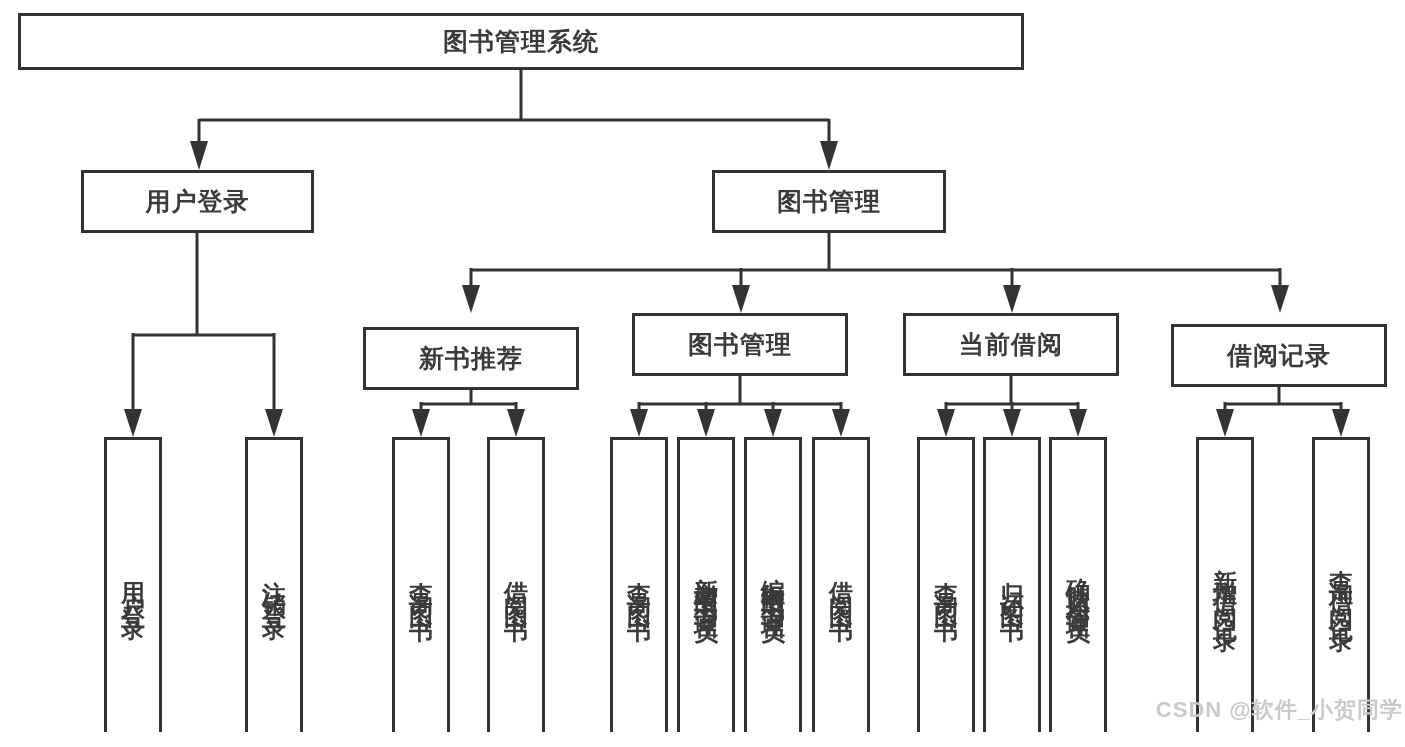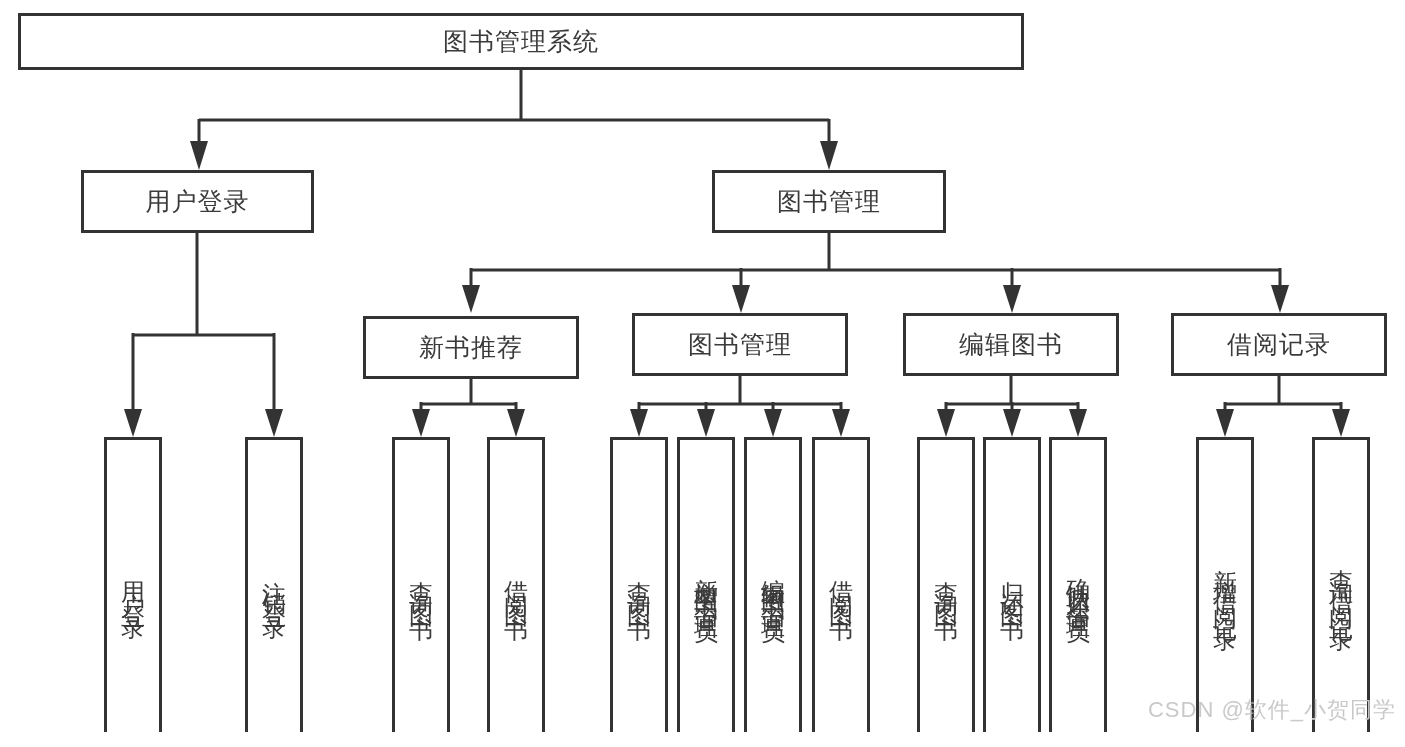--- a/index.html
+++ b/index.html
@@ -10,20 +10,21 @@
   }
   * { margin: 0; padding: 0; box-sizing: border-box; }
   html, body { background: var(--background); }
   body { font-family: "Liberation Sans", sans-serif; color: var(--text); }
   .canvas {
     position: relative;
     width: 1405px;
     height: 732px;
     background: var(--background);
     overflow: hidden;
+    font-weight: bold;
   }
   svg.connectors {
     position: absolute;
     left: 0; top: 0;
     width: 1405px; height: 747px;
     color: var(--line);
   }
   .box {
     position: absolute;
     background: var(--background);
@@ -43,21 +44,21 @@
     writing-mode: vertical-rl;
     text-orientation: mixed;
     font-size: 24px;
     letter-spacing: 12px;
     white-space: normal;
     line-height: 1;
   }
   .box.v.long .label { letter-spacing: 6px; }
   .watermark {
     position: absolute;
-    right: 9px;
+    right: 2px;
     bottom: 7px;
     font-size: 22px;
     color: var(--watermark);
     letter-spacing: 1px;
     pointer-events: none;
     white-space: nowrap;
   }
 </style>
 </head>
 <body>
@@ -92,30 +93,30 @@
     <span class="label">图书管理系统</span>
   </div>
 
   <div class="box" style="left:81px; top:170px; width:233px; height:63px;">
     <span class="label">用户登录</span>
   </div>
   <div class="box" style="left:712px; top:170px; width:234px; height:63px;text-align:right;">
     <span class="label">图书管理</span>
   </div>
 
-  <div class="box" style="left:363px; top:316px; width:216px; height:63px;text-align:right;">
+  <div class="box" style="left:363px; top:327px; width:216px; height:63px;text-align:right;">
     <span class="label">新书推荐</span>
   </div>
   <div class="box" style="left:632px; top:313px; width:216px; height:63px;">
     <span class="label">图书管理</span>
   </div>
   <div class="box" style="left:903px; top:313px; width:216px; height:63px;">
-    <span class="label">编辑图书</span>
+    <span class="label">当前借阅</span>
   </div>
-  <div class="box" style="left:1171px; top:313px; width:216px; height:63px;text-align:right;">
+  <div class="box" style="left:1171px; top:324px; width:216px; height:63px;text-align:right;">
     <span class="label">借阅记录</span>
   </div>
 
   <div class="box v" style="left:104px; top:437px; width:58px; height:298px;">
     <span class="label">用户登录</span>
   </div>
   <div class="box v" style="left:245px; top:437px; width:58px; height:298px;">
     <span class="label">注销登录</span>
   </div>
 

